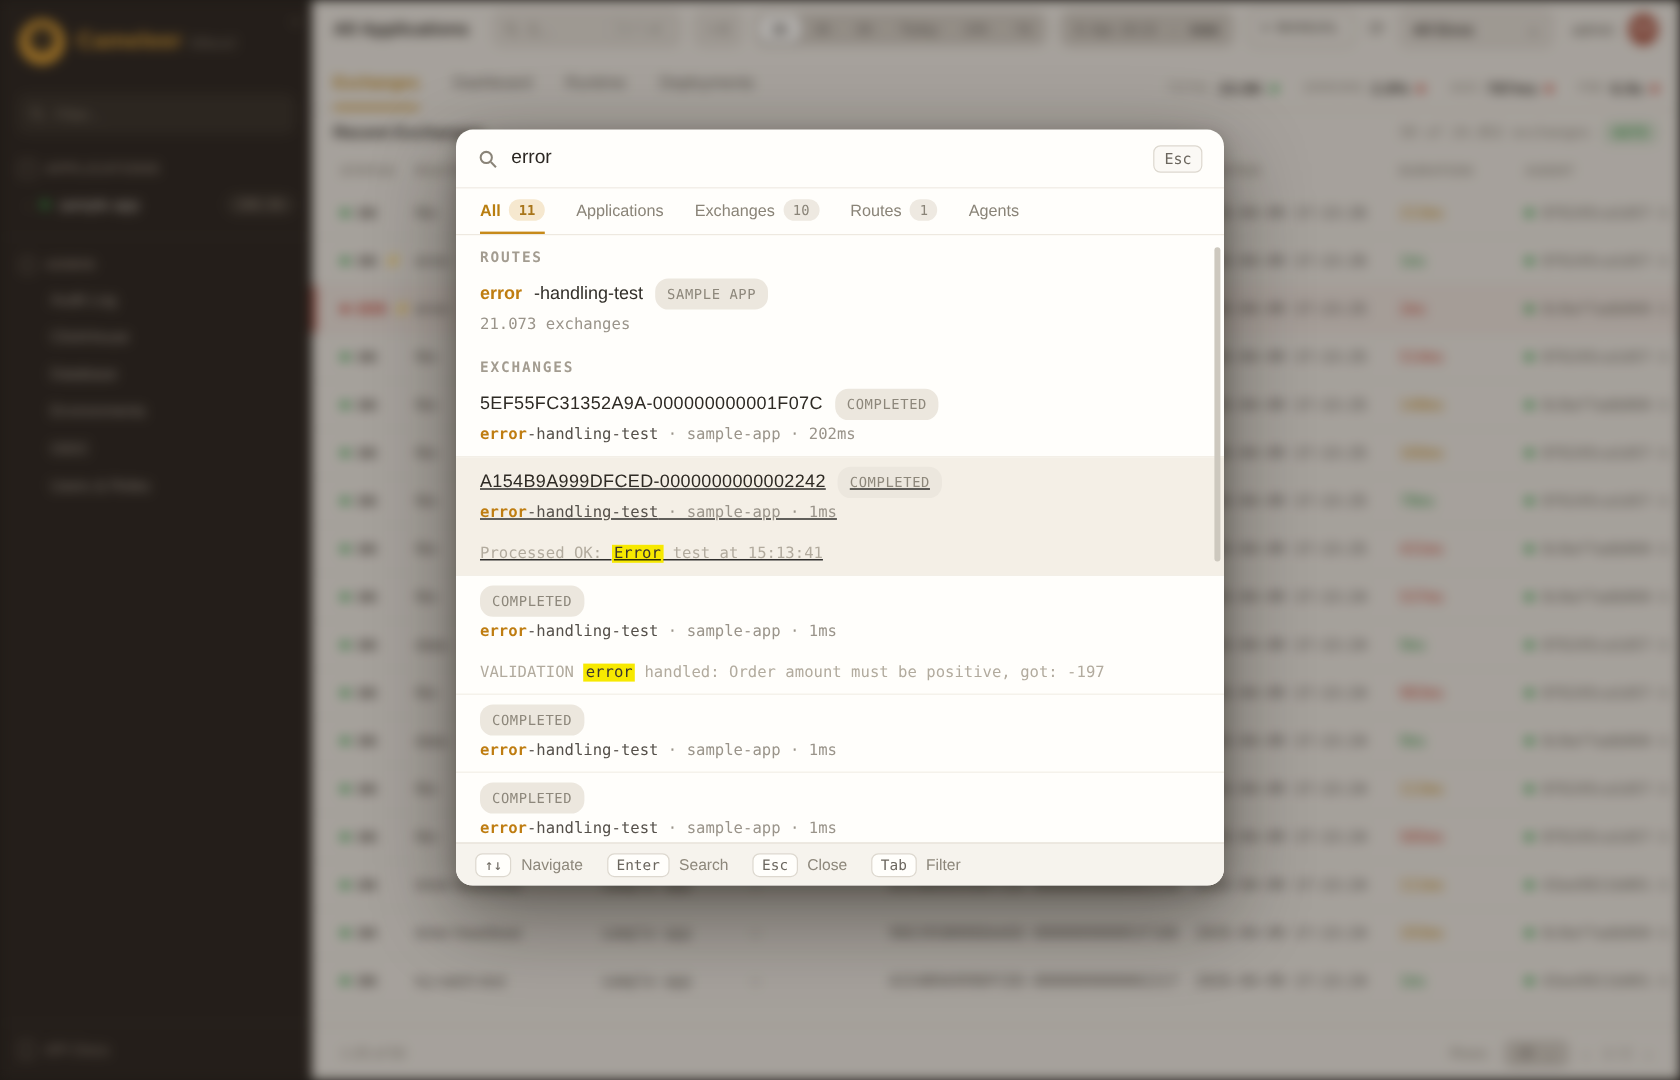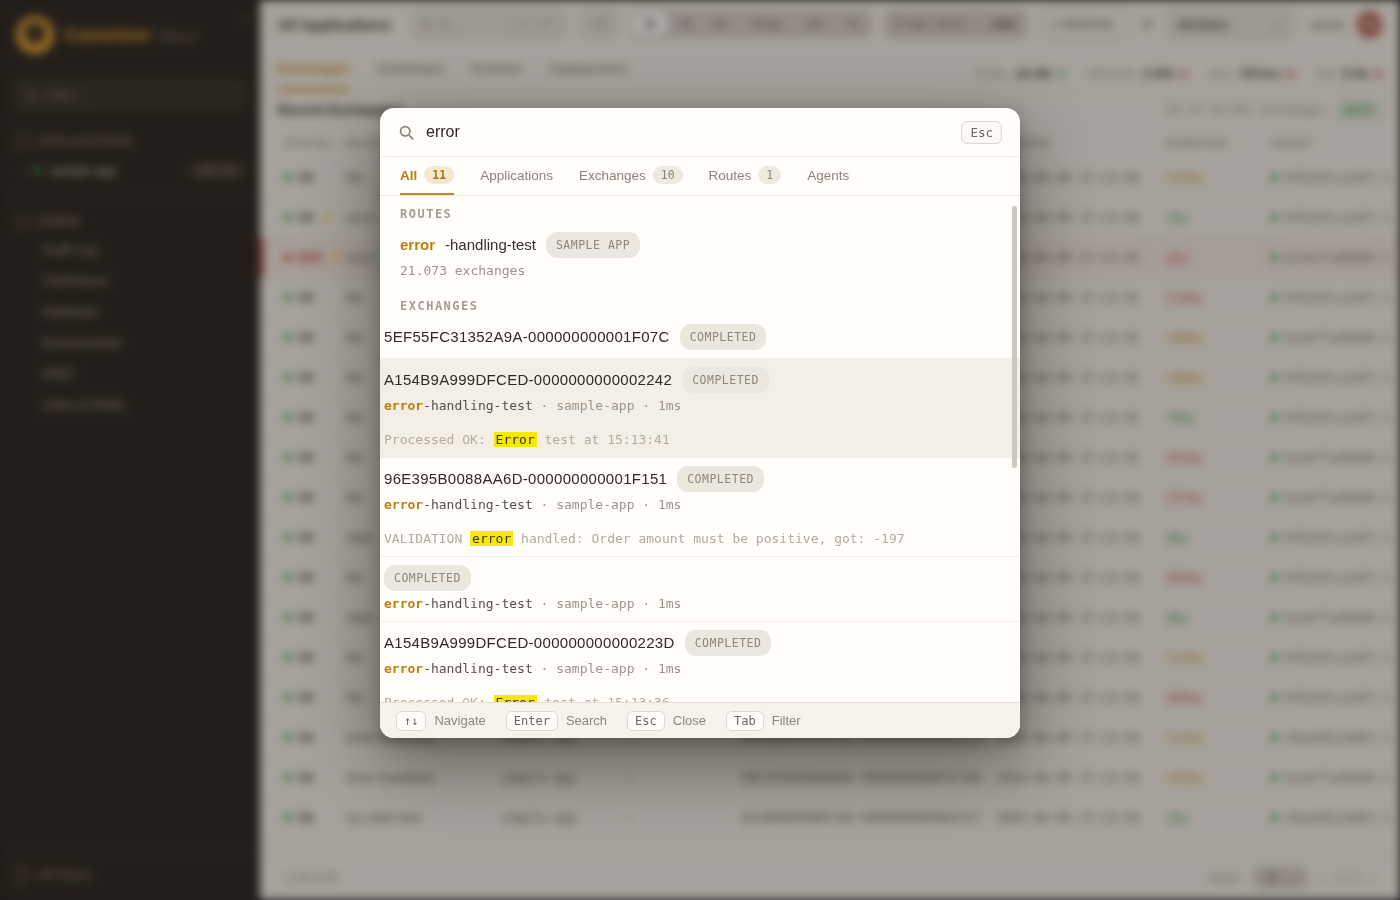--- a/index.html
+++ b/index.html
@@ -126,22 +126,22 @@
   .m-results { flex:1 1 auto; overflow:hidden; position:relative; }
   .m-scrollbar { position:absolute; right:3px; top:10px; width:5px; height:262px; background:#cdc8be; border-radius:3px; }
   .sec-label { font-family:"DejaVu Sans Mono",monospace; font-size:12px; font-weight:bold; letter-spacing:1.5px;
     color:#a39c90; margin:10px 20px 2px 20px; line-height:16px; }
   .r-item { padding:8px 20px; }
   .r-title { font-size:15px; color:#33302a; display:flex; align-items:center; gap:10px; line-height:20px; }
   .hl-amber { color:#bf7d11; font-weight:bold; }
   .badge { font-family:"DejaVu Sans Mono",monospace; font-size:11.5px; letter-spacing:.5px; background:#ece7de;
     color:#8d877b; border-radius:11px; padding:3px 10px; white-space:nowrap; }
   .r-sub { font-family:"DejaVu Sans Mono",monospace; font-size:13px; color:#9a948a; margin-top:4px; line-height:18px; }
-  .x-item { padding:8px 4px; border-bottom:1px solid #f3efe7; }
-  .x-item.selected { background:#f4efe6; }
+  .x-item { padding:8px 20px; border-bottom:1px solid #f3efe7; }
+  .x-item.selected { background:#f4efe6;text-decoration:underline; }
   .x-title { font-size:15px; letter-spacing:.3px; color:#2e2a24; font-weight:500; display:flex;
     align-items:center; gap:10px; line-height:20px; white-space:nowrap; }
   .x-sub { font-family:"DejaVu Sans Mono",monospace; font-size:13px; margin-top:4px; line-height:18px; color:#9a948a; }
   .x-sub .rest { color:#55504a; }
   .x-detail { font-family:"DejaVu Sans Mono",monospace; font-size:13px; color:#b2ab9e; margin-top:16px; line-height:18px; white-space:nowrap; }
   .x-detail mark { background:#f7e900; color:#3a352d; padding:0 2px; }
   .m-foot { flex:0 0 auto; height:36px; background:#f6f3ed; border-top:1px solid #e5e0d6;
     display:flex; align-items:center; gap:20px; padding:0 16px; }
   .hint { display:flex; align-items:center; gap:8px; font-size:13px; color:#8d877b; }
   .hint .m-kbd { font-size:12px; padding:2px 7px; background:#fffefb; }
@@ -614,46 +614,45 @@
           <span class="badge">SAMPLE APP</span>
         </div>
         <div class="r-sub">21.073 exchanges</div>
       </div>
       <div class="sec-label">EXCHANGES</div>
       <div class="x-item">
         <div class="x-title">
           <span>5EF55FC31352A9A-000000000001F07C</span>
           <span class="badge">COMPLETED</span>
         </div>
+        <div class="x-sub"><span class="hl-amber">error</span><span class="rest">-handling-test</span><span> · sample-app · 202ms</span></div>
       </div>
       <div class="x-item selected">
         <div class="x-title">
           <span>A154B9A999DFCED-0000000000002242</span>
           <span class="badge">COMPLETED</span>
         </div>
         <div class="x-sub"><span class="hl-amber">error</span><span class="rest">-handling-test</span><span> · sample-app · 1ms</span></div>
         <div class="x-detail"><span>Processed OK: </span><mark>Error</mark><span> test at 15:13:41</span></div>
       </div>
       <div class="x-item">
         <div class="x-title">
-          <span>96E395B0088AA6D-000000000001F151</span>
           <span class="badge">COMPLETED</span>
         </div>
         <div class="x-sub"><span class="hl-amber">error</span><span class="rest">-handling-test</span><span> · sample-app · 1ms</span></div>
         <div class="x-detail"><span>VALIDATION </span><mark>error</mark><span> handled: Order amount must be positive, got: -197</span></div>
       </div>
       <div class="x-item">
         <div class="x-title">
           <span class="badge">COMPLETED</span>
         </div>
         <div class="x-sub"><span class="hl-amber">error</span><span class="rest">-handling-test</span><span> · sample-app · 1ms</span></div>
       </div>
       <div class="x-item">
         <div class="x-title">
-          <span>A154B9A999DFCED-000000000000223D</span>
           <span class="badge">COMPLETED</span>
         </div>
         <div class="x-sub"><span class="hl-amber">error</span><span class="rest">-handling-test</span><span> · sample-app · 1ms</span></div>
         <div class="x-detail"><span>Processed OK: </span><mark>Error</mark><span> test at 15:13:36</span></div>
       </div>
       <div class="m-scrollbar"></div>
   </div>
   <div class="m-foot" id="modal-foot">
       <div class="hint">
         <span class="m-kbd">↑↓</span>

